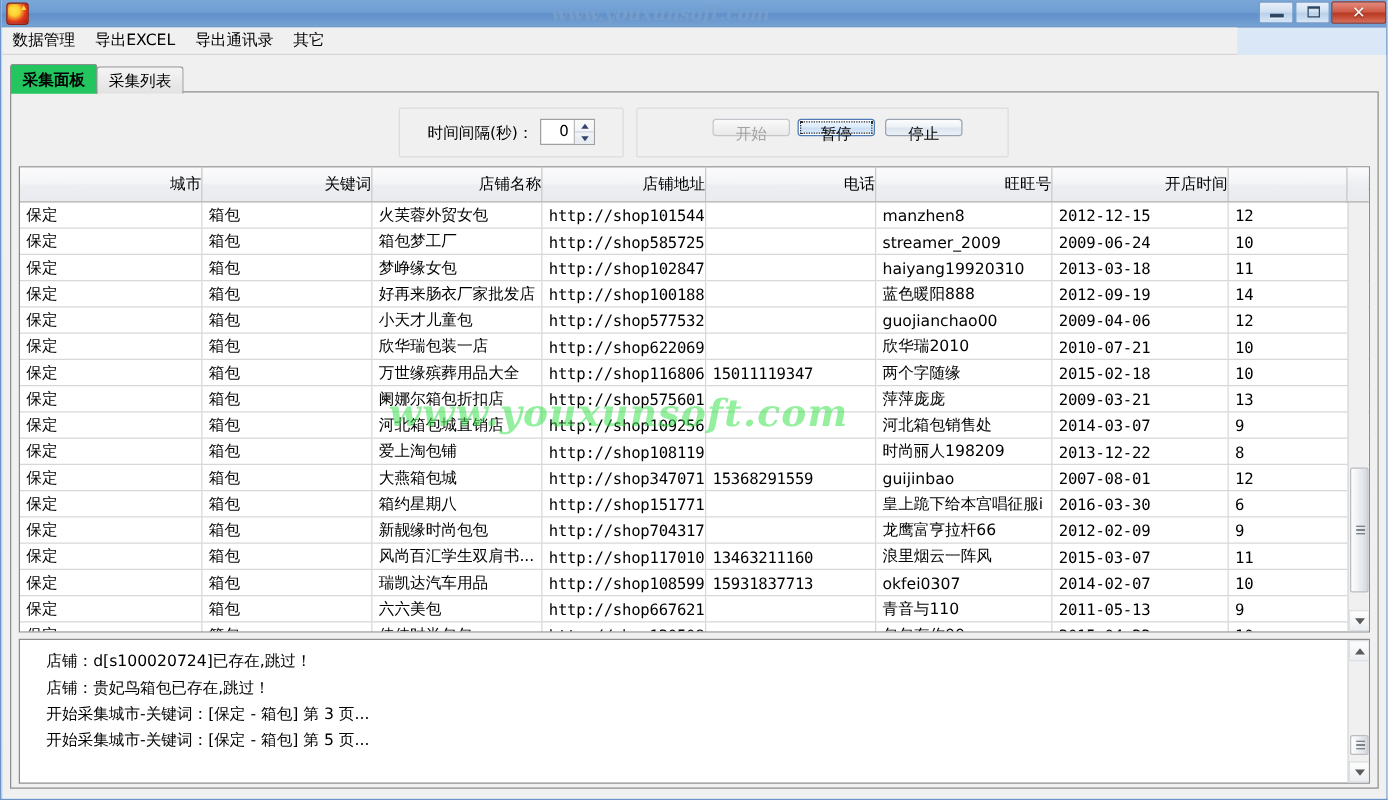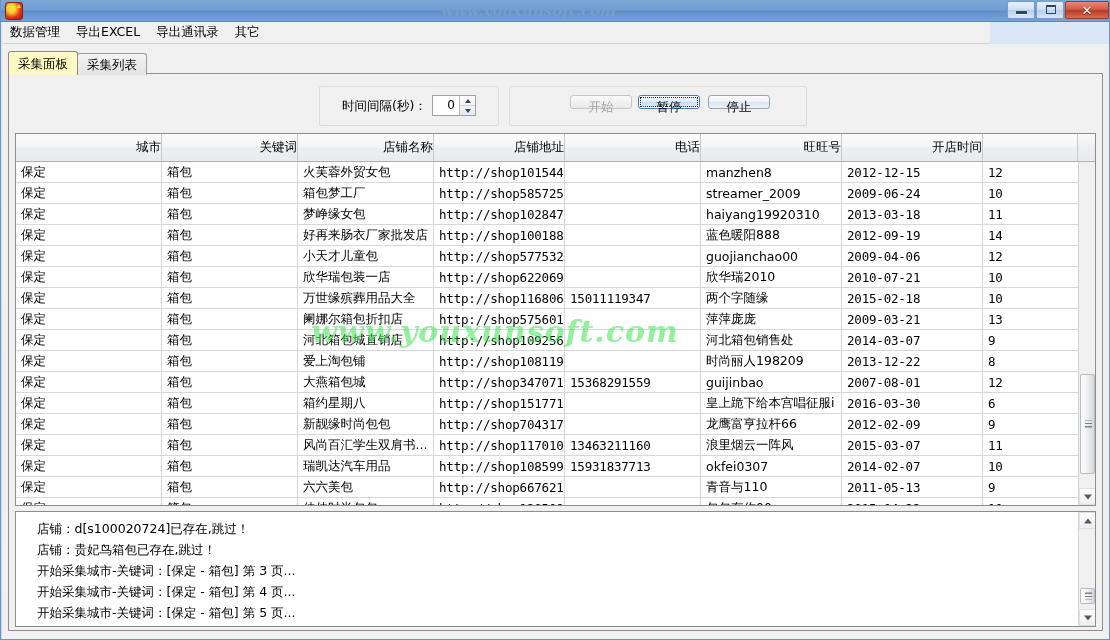--- a/index.html
+++ b/index.html
@@ -162,23 +162,24 @@
     border-radius: 3px 3px 0 0;
     background: linear-gradient(180deg,#fdfdfd 0%,#eeeeee 100%);
     color: #000;
     margin-right: -1px;
     position: relative;
     cursor: default;
   }
   .tab.active {
     height: 23px;
     line-height: 23px;
-    background: #fef9c3;
+    background: #22c55e;
     border-color: #8e8e8e;
     z-index: 3;
+    font-weight: bold;
   }
   .tab.inactive {
     background: linear-gradient(180deg,#f4f4f4 0%,#e2e2e2 100%);
   }
   .tabpage {
     position: absolute;
     top: 29px; left: 6px;
     width: 1095px;
     height: 558px;
     border: 1px solid #8e8e8e;
@@ -711,21 +712,20 @@
           <div class="sb-thumb" style="top:240px;height:100px;"></div>
           <div class="sb-arrow dn"></div>
         </div>
       </div>
 
       <div class="log-wrap">
         <div class="log-body" id="log-body">
             <div class="log-line">店铺：d[s100020724]已存在,跳过！</div>
             <div class="log-line">店铺：贵妃鸟箱包已存在,跳过！</div>
             <div class="log-line">开始采集城市-关键词：[保定 - 箱包] 第 3 页...</div>
-            <div class="log-line">开始采集城市-关键词：[保定 - 箱包] 第 4 页...</div>
             <div class="log-line">开始采集城市-关键词：[保定 - 箱包] 第 5 页...</div>
           </div>
         <div class="vscroll">
           <div class="sb-arrow up"></div>
           <div class="sb-thumb" style="top:76px;height:16px;"></div>
           <div class="sb-arrow dn"></div>
         </div>
       </div>
 
     </div>

